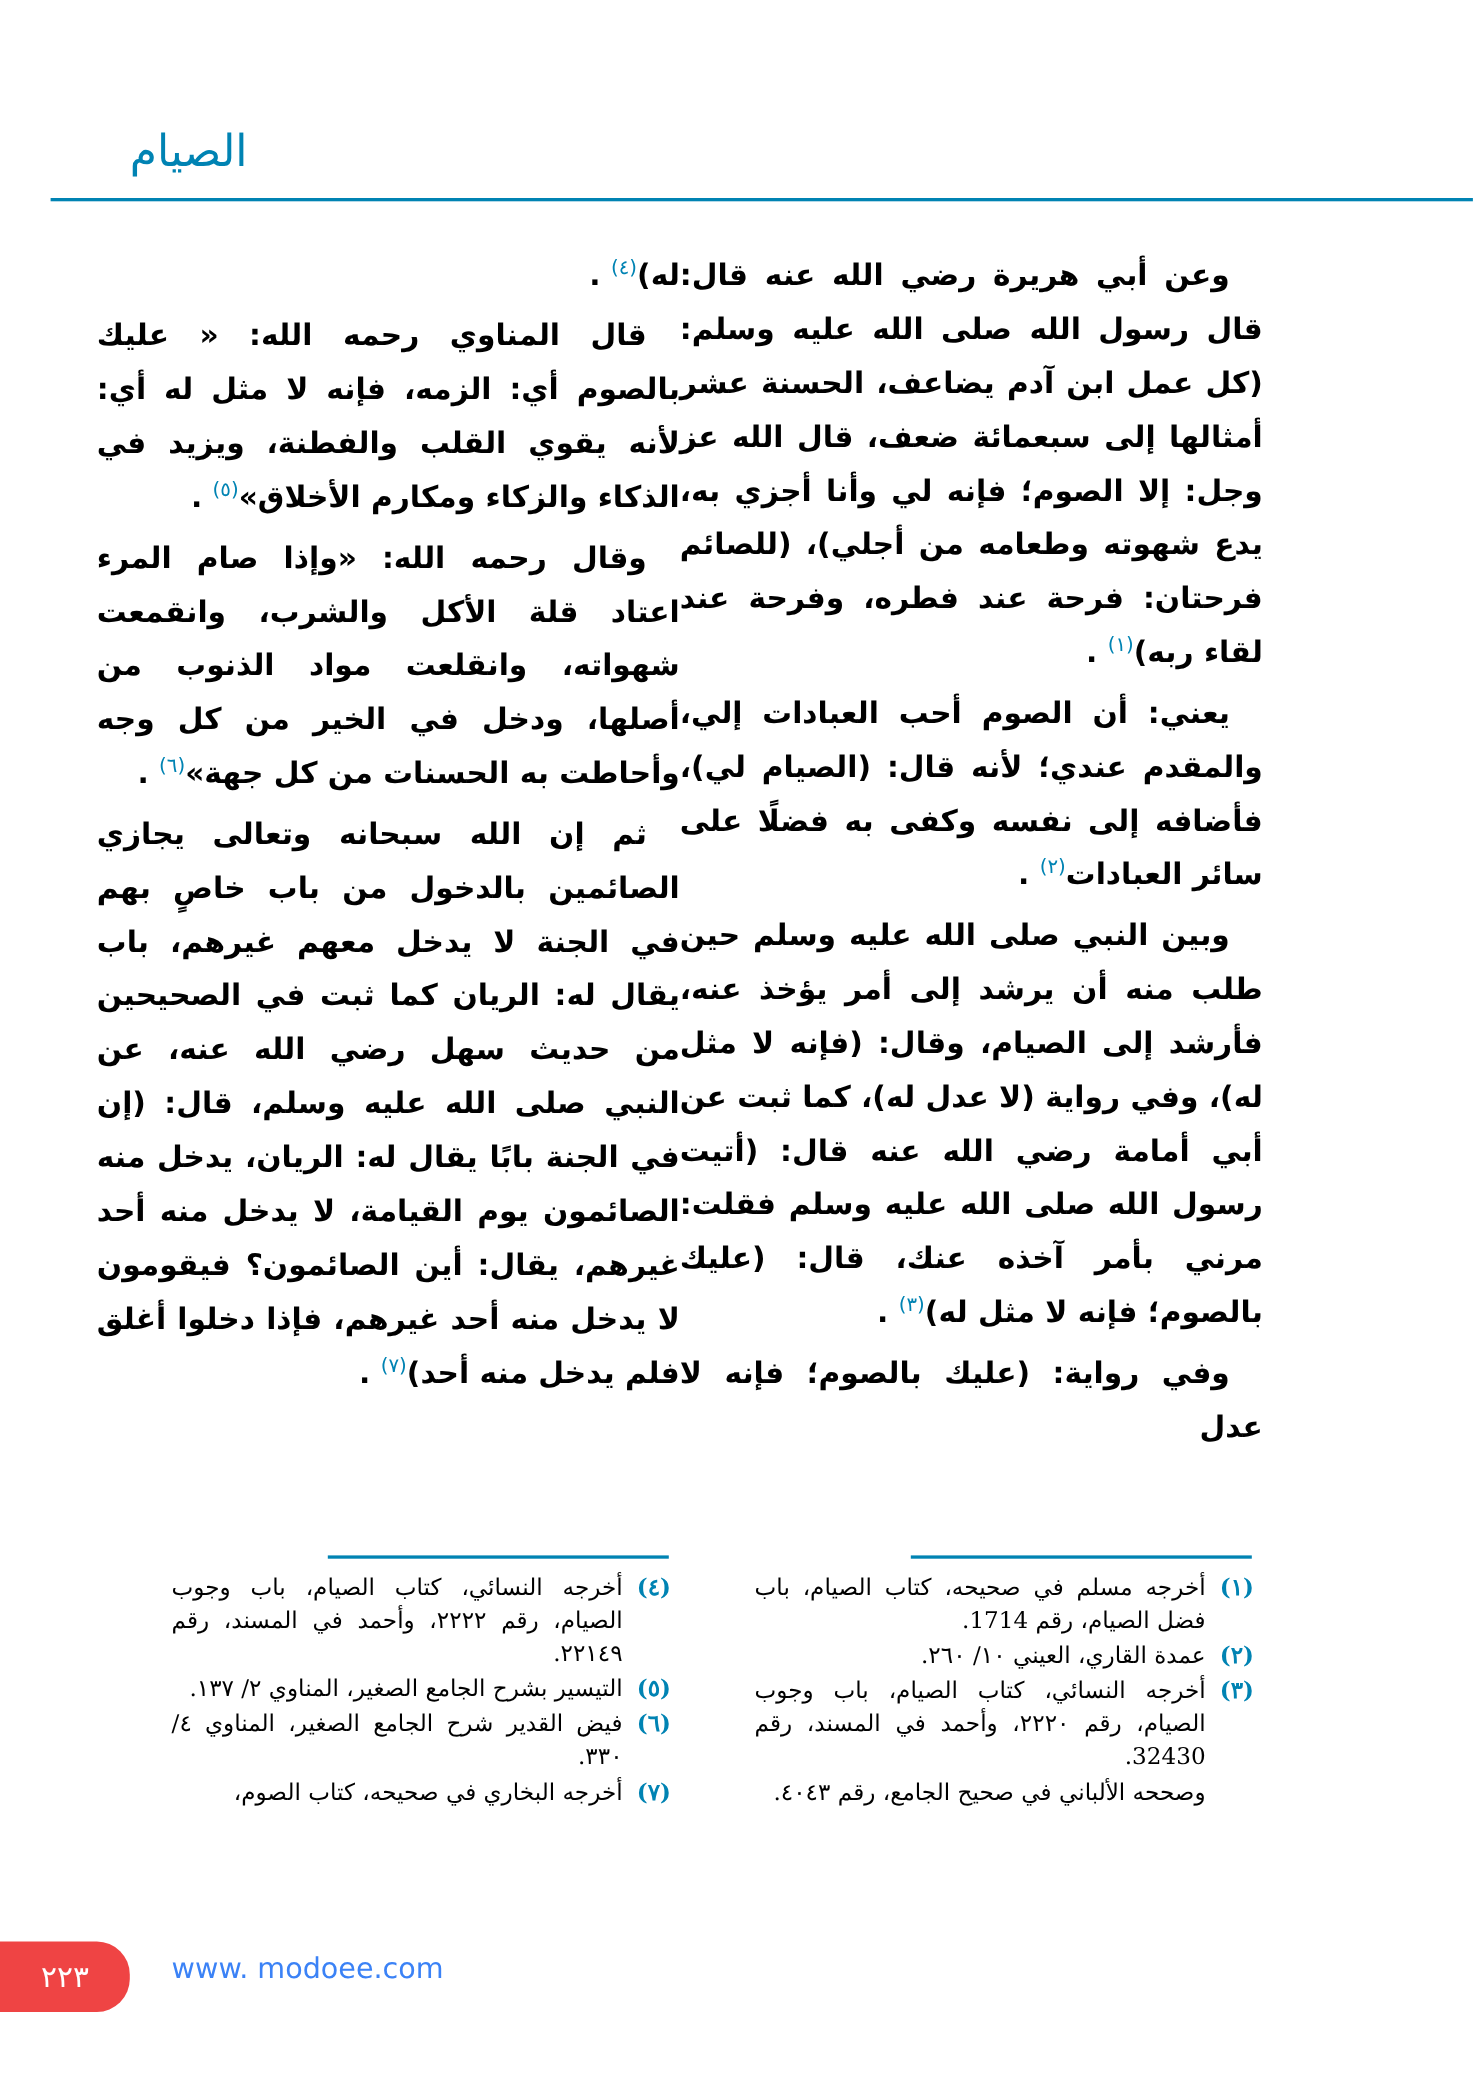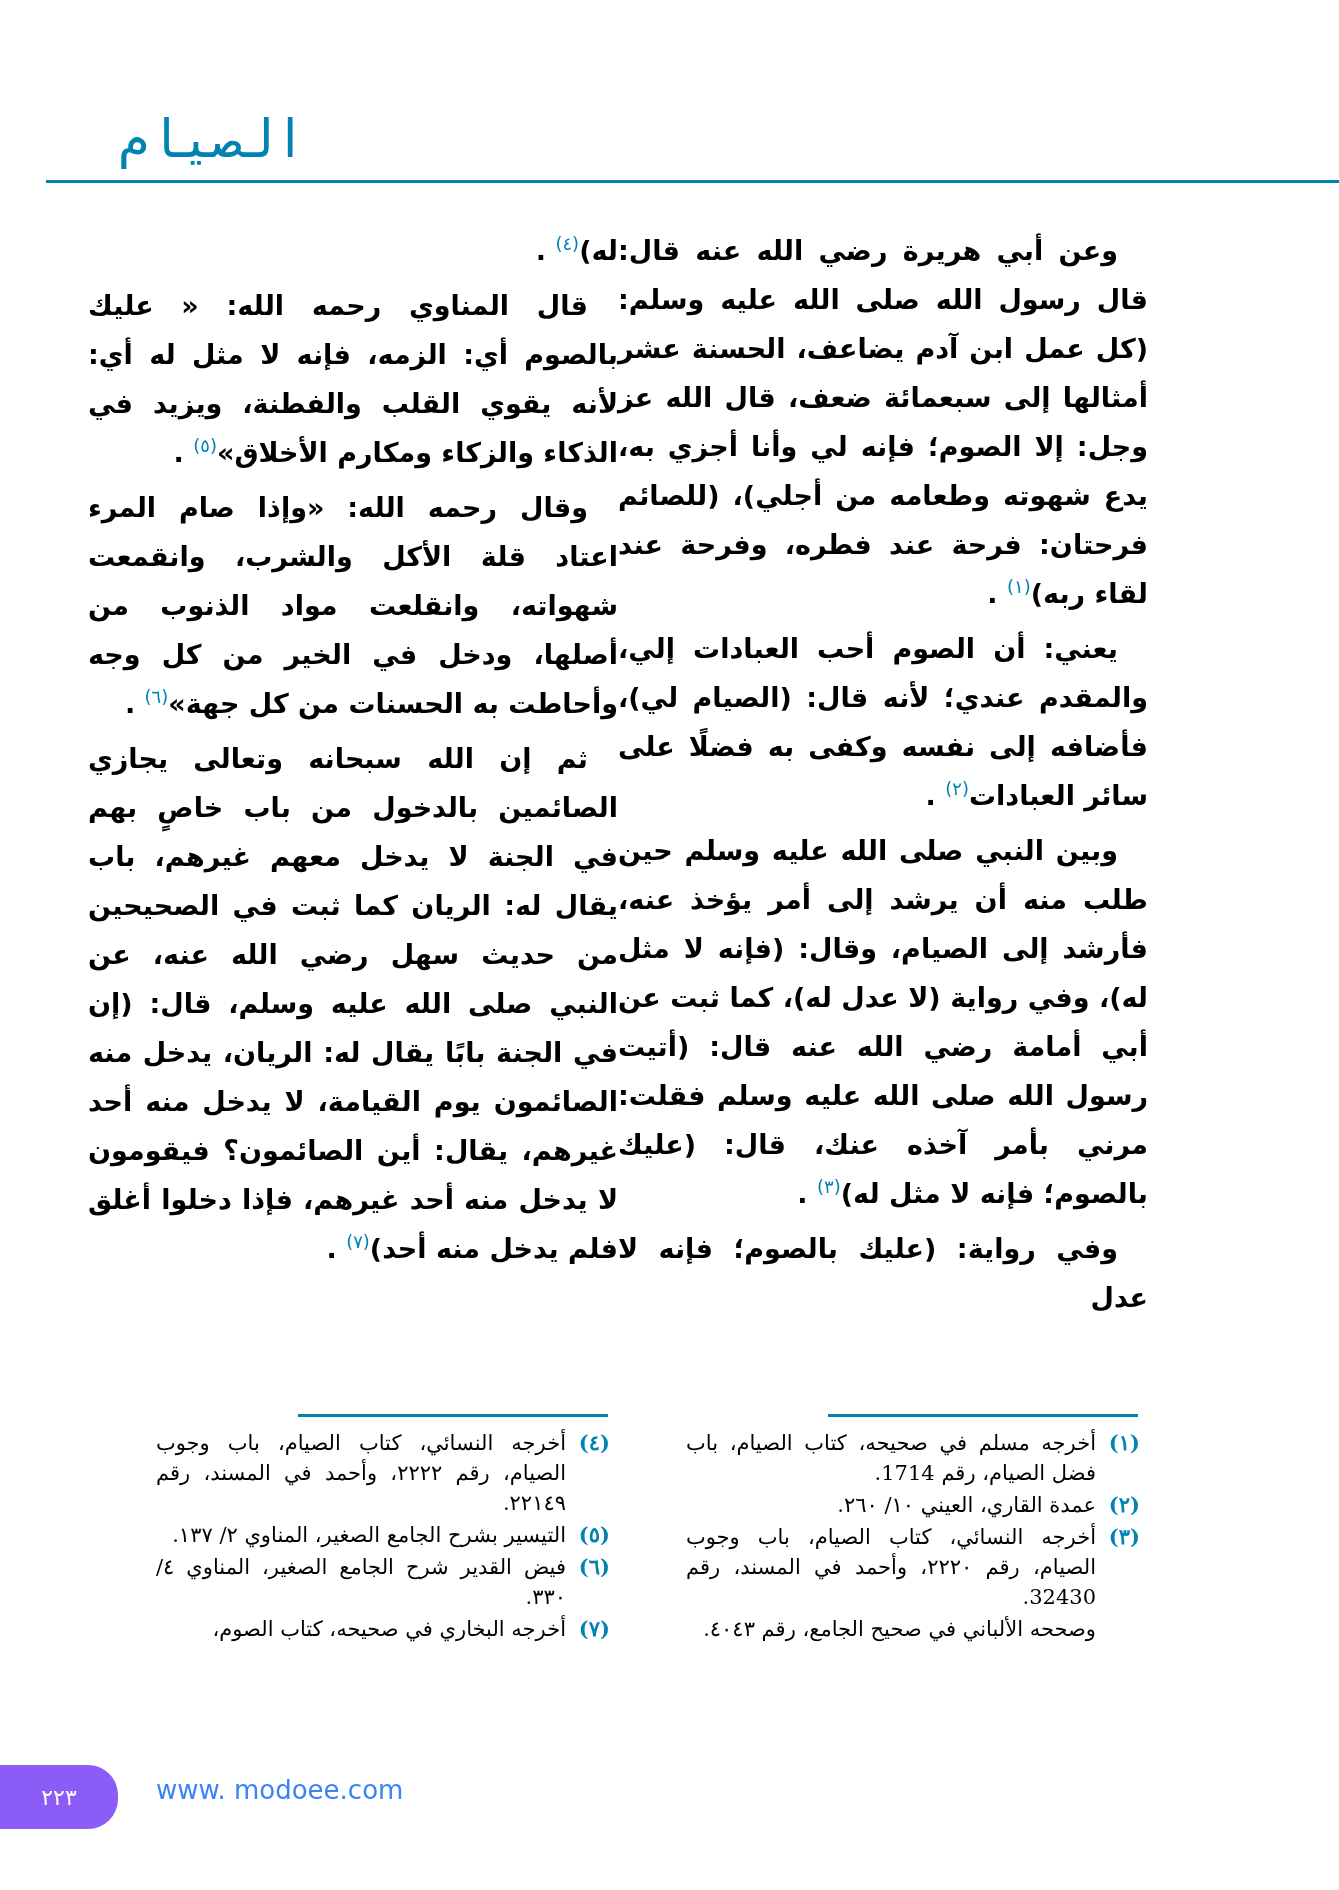--- a/index.html
+++ b/index.html
@@ -3,21 +3,21 @@
   <meta charset="utf-8">
   <style>
     html, body { margin: 0; padding: 0; }
     body {
       width: 1339px; height: 1890px; position: relative; overflow: hidden;
       background: #ffffff; color: #000;
       font-family: "DejaVu Sans", sans-serif;
     }
     .header-title {
       position: absolute; left: 118px; top: 118px;
-      font-family: Liberation Mono, monospace; font-size: 52px; color: #0083b3;
+      font-family: Liberation Serif, serif; font-size: 40px; color: #0083b3;
       direction: rtl; line-height: 1; text-align: center;
     }
     .header-rule {
       position: absolute; left: 46px; right: 0; top: 180px; height: 3px; background: #0083b3;
     }
     .column {
       position: absolute; top: 226px; width: 530px; direction: rtl; text-align: justify;
       font-size: 27px; line-height: 49px; font-weight: bold;
     }
     .col-right { left: 618px; }
@@ -33,22 +33,22 @@
       font-family: "DejaVu Serif", serif; font-size: 21px; line-height: 30px; text-align: justify;
     }
     .fn-right { left: 640px; }
     .fn-left { left: 110px; }
     .fn-item { display: flex; flex-direction: row; margin-bottom: 2px; }
     .fn-num { color: #0083b3; min-width: 44px; font-weight: bold; }
     .fn-text { flex: 1; margin-left: 46px; }
     .fn-extra { padding-right: 44px; }
     .page-badge {
       position: absolute; left: 0; top: 1765px; width: 118px; height: 64px;
-      background: #8b5cf6; border-radius: 0 30px 30px 0;
-      color: #fff; font-size: 22px; display: flex; align-items: center; justify-content: center;
+      background: #ef4444; border-radius: 0 30px 30px 0;
+      color: #fff; font-size: 27px; display: flex; align-items: center; justify-content: center;
       direction: rtl;
     }
     .site-url {
       position: absolute; left: 156px; top: 1775px; color: #3b82f6;
       font-family: "DejaVu Sans", sans-serif; font-size: 26px;
     }
   </style>
 </head>
 <body>
 

